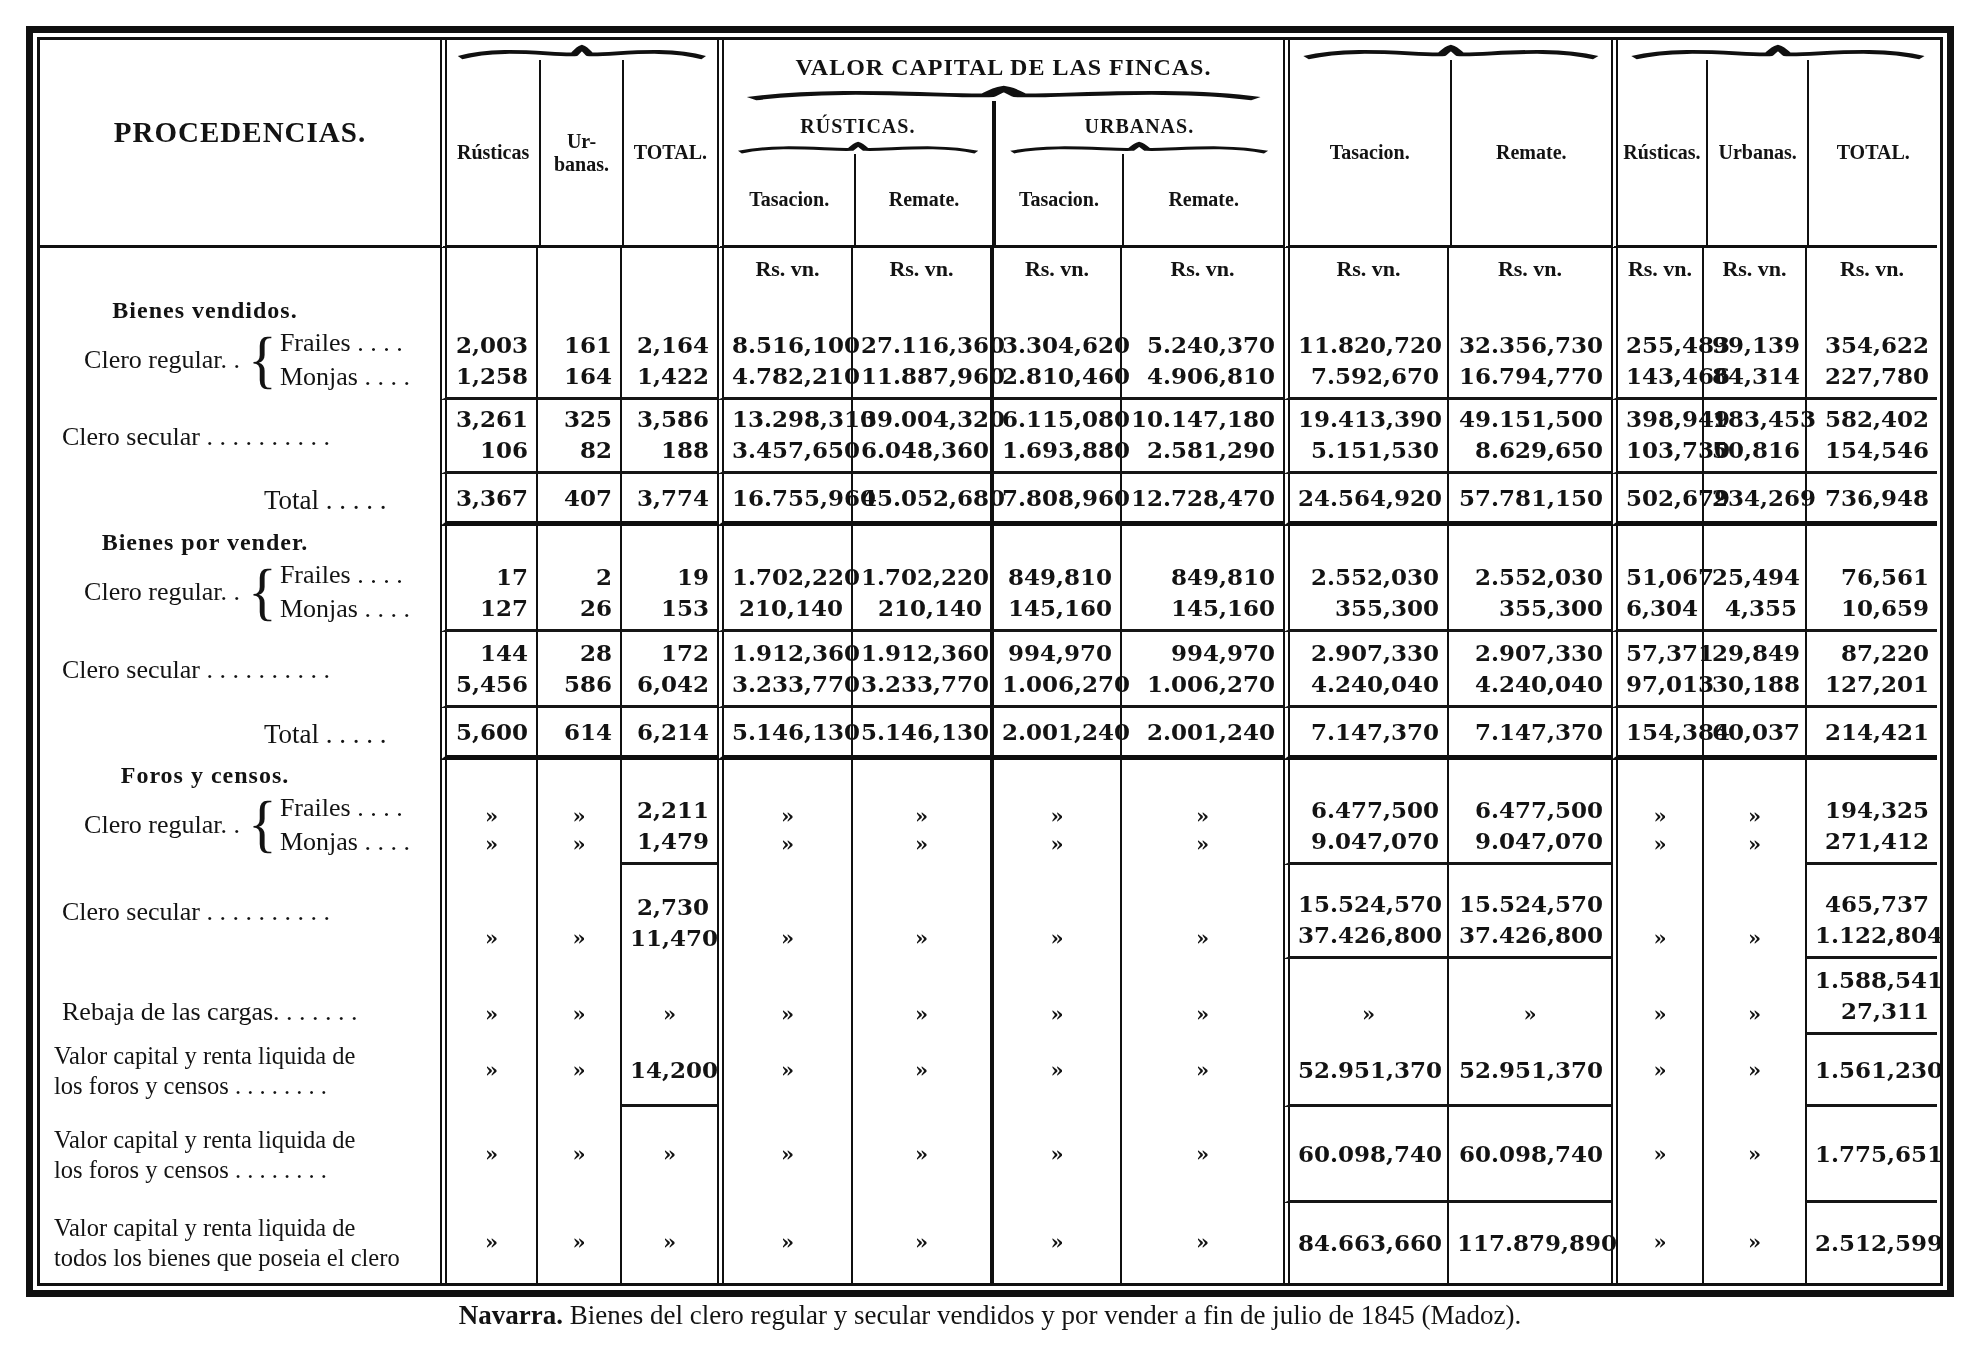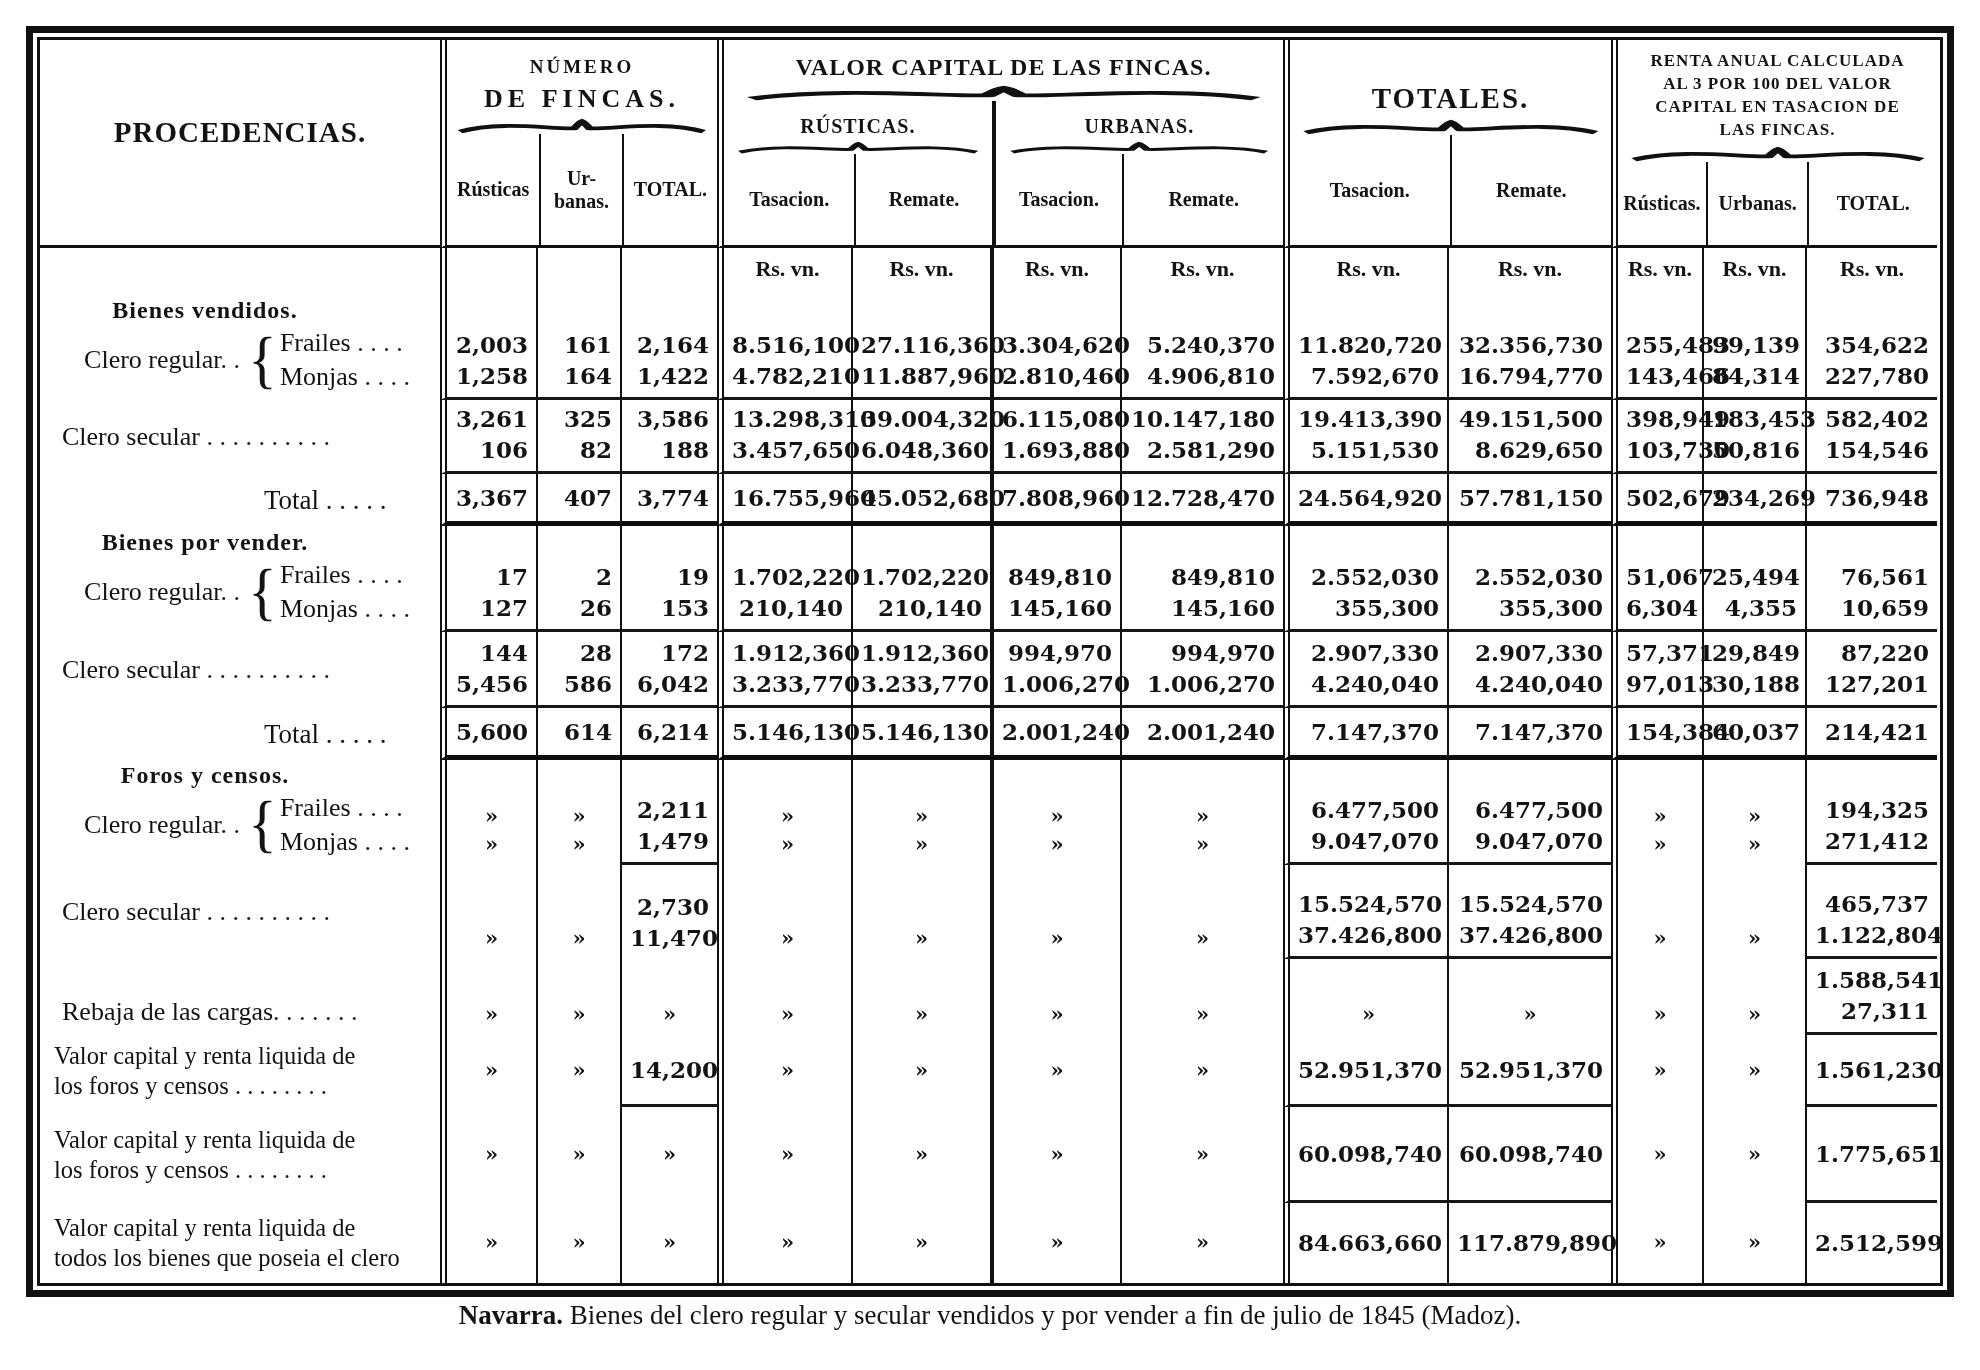--- a/index.html
+++ b/index.html
@@ -84,24 +84,20 @@
 <div class="page">
  <div class="frame">
   <div class="frame-inner">
    <div class="tbl">
 
     <div class="hcell h1 lbl">
       <div class="proc">PROCEDENCIAS.</div>
     </div>
 
     <div class="hcell hg2 hg">
-      <div class="hg-title">
-        <div class="t-numero">NÚMERO</div>
-        <div class="t-defincas">DE FINCAS.</div>
-      </div>
       <svg class="brace" viewBox="0 0 100 14" preserveAspectRatio="none">
               <path d="M2,12 C18,2 38,10 47,9 C48.5,6 49,4 50,3 C51,4 51.5,6 53,9 C62,10 82,2 98,12" fill="none" stroke="#101010" stroke-width="3.4"></path>
             </svg>
       <div class="subrow">
         <div class="sub" style="flex:96">
                 <span>Rústicas</span>
               </div>
         <div class="sub sbl" style="flex:84">
                 <span>Ur-</span>
                 <span>banas.</span>
@@ -145,43 +141,34 @@
                   </div>
             <div class="sub sbl" style="flex:163">
                     <span>Remate.</span>
                   </div>
           </div>
         </div>
       </div>
     </div>
 
     <div class="hcell hg9 hg">
-      <div class="hg-title">
-        <div class="t-totales">TOTALES.</div>
-      </div>
       <svg class="brace" viewBox="0 0 100 14" preserveAspectRatio="none">
               <path d="M2,12 C18,2 38,10 47,9 C48.5,6 49,4 50,3 C51,4 51.5,6 53,9 C62,10 82,2 98,12" fill="none" stroke="#101010" stroke-width="3.4"></path>
             </svg>
       <div class="subrow">
         <div class="sub" style="flex:164">
                 <span>Tasacion.</span>
               </div>
         <div class="sub sbl" style="flex:164">
                 <span>Remate.</span>
               </div>
       </div>
     </div>
 
     <div class="hcell hg11 hg">
-      <div class="hg-title t-renta">
-        <div>RENTA ANUAL CALCULADA</div>
-        <div>AL 3 POR 100 DEL VALOR</div>
-        <div>CAPITAL EN TASACION DE</div>
-        <div>LAS FINCAS.</div>
-      </div>
       <svg class="brace" viewBox="0 0 100 14" preserveAspectRatio="none">
               <path d="M2,12 C18,2 38,10 47,9 C48.5,6 49,4 50,3 C51,4 51.5,6 53,9 C62,10 82,2 98,12" fill="none" stroke="#101010" stroke-width="3.4"></path>
             </svg>
       <div class="subrow">
         <div class="sub" style="flex:91">
                 <span>Rústicas.</span>
               </div>
         <div class="sub sbl" style="flex:103">
                 <span>Urbanas.</span>
               </div>

